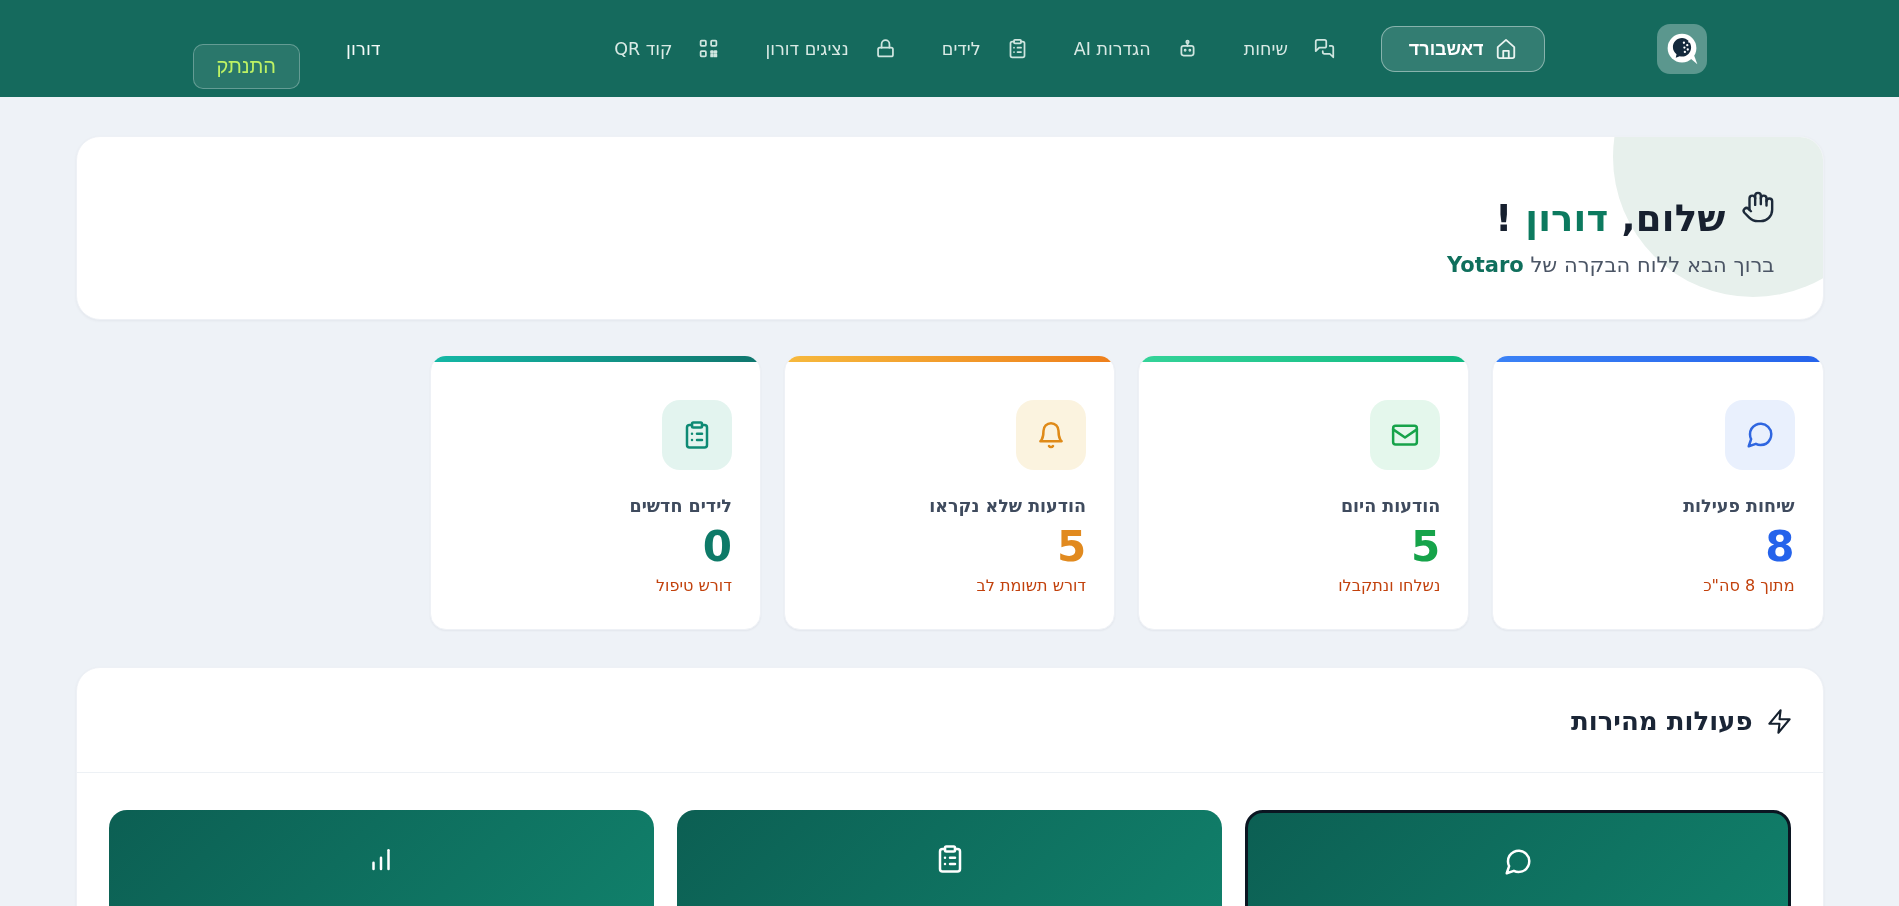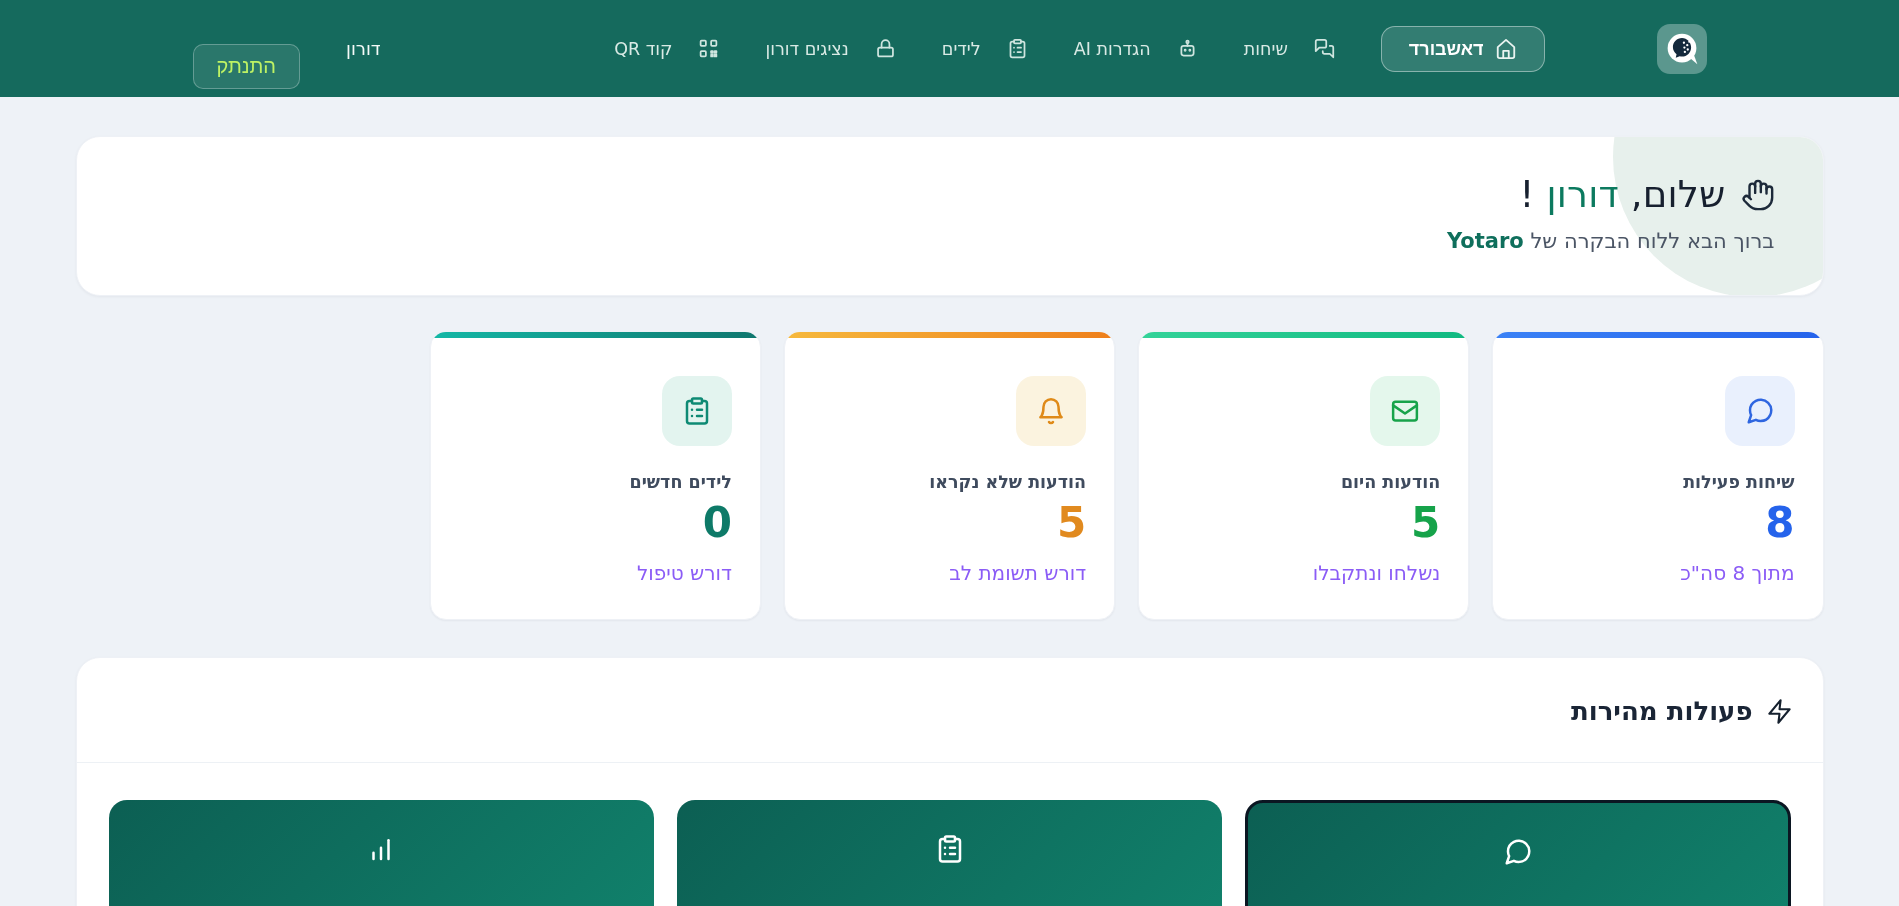--- a/index.html
+++ b/index.html
@@ -47,39 +47,39 @@
     position:relative; overflow:hidden; background:#fff; border-radius:24px;
     border:1px solid #eef1f6; box-shadow:0 1px 3px rgba(16,24,40,.05);
     padding:36px 48px 42px;
   }
   .hero-decor {
     position:absolute; top:-120px; left:auto; right:-70px; width:280px; height:280px;
     border-radius:50%; background:#e7f0ec;
   }
   .hero-title { position:relative; display:flex; align-items:center; gap:15px; }
   .hero-title .icon { color:#1d2a3a; }
-  .hero-title h1 { font-size:37px; font-weight:normal; color:#17202f; letter-spacing:.2px; }
+  .hero-title h1 { font-size:37px; font-weight:bold; color:#17202f; letter-spacing:.2px;margin-top:24px; }
   .hero-title h1 .name { color:#0c7a5f; }
   .hero-sub { position:relative; margin-top:13px; font-size:21px; color:#4b5565; }
   .hero-sub b { color:#0f6f5c; }
 
   
   .stats { margin-top:35px; display:grid; grid-template-columns:repeat(5,1fr); gap:23px; }
   .stat-card {
     position:relative; overflow:hidden; background:#fff; border-radius:16px;
     border:1px solid #eef1f6; box-shadow:0 1px 2px rgba(16,24,40,.05);
     padding:44px 28px 34px; cursor:default;
   }
   .stat-bar { position:absolute; top:0; right:0; left:0; height:6px; }
   .stat-iconbox {
     width:70px; height:70px; border-radius:18px; display:flex; align-items:center; justify-content:center;
   }
   .stat-label { margin-top:26px; font-size:17.5px; font-weight:600; color:#3f4b5e; }
   .stat-value { margin-top:10px; font-size:42px; font-weight:bold; line-height:1; }
-  .stat-sub { margin-top:17px; font-size:20px; color:#8b5cf6; }
+  .stat-sub { margin-top:8px; font-size:16px; color:#c2410c; }
 
   
   .qa-card {
     margin-top:37px; background:#fff; border-radius:24px; border:1px solid #eef1f6;
     box-shadow:0 1px 3px rgba(16,24,40,.05); overflow:hidden;
   }
   .qa-header {
     display:flex; align-items:center; gap:13px; padding:38px 30px 36px; border-bottom:1px solid #edf1f5;
   }
   .qa-header .icon { color:#15202e; }

